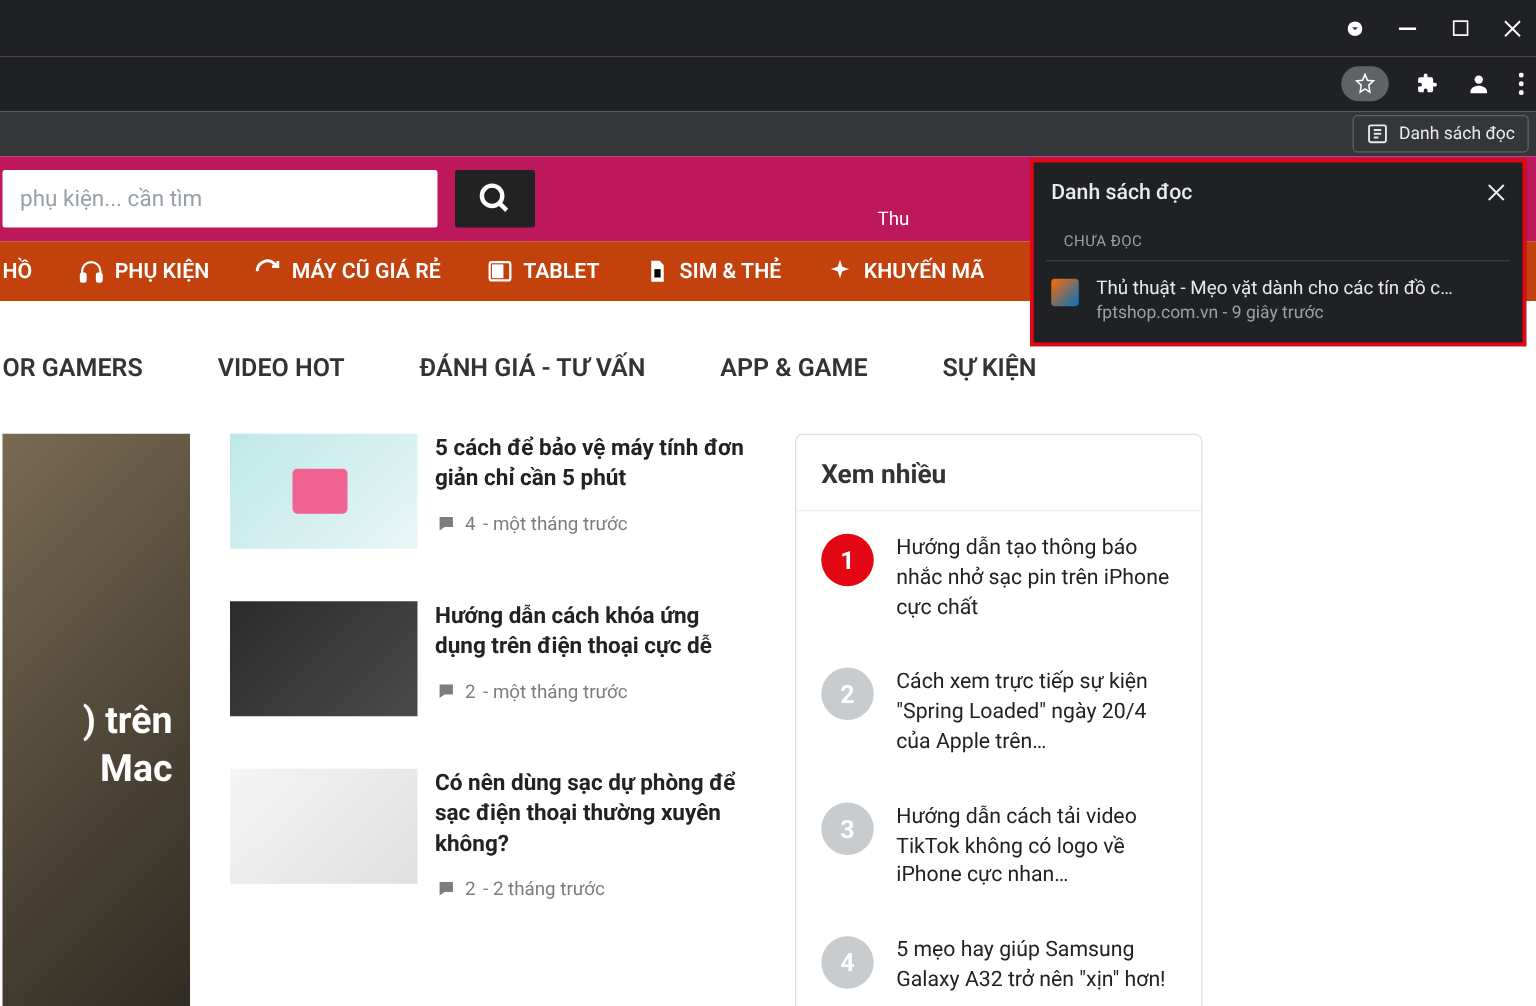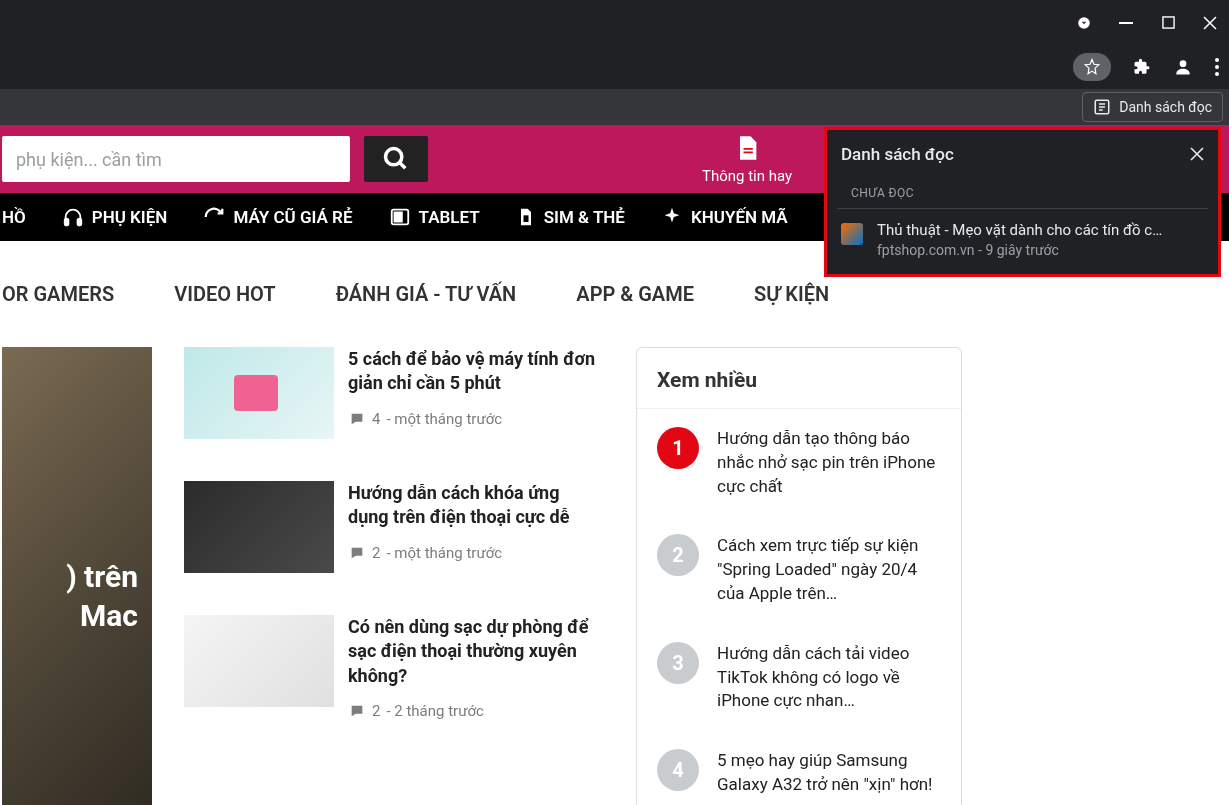--- a/index.html
+++ b/index.html
@@ -10,21 +10,21 @@
 .omni .starwrap { width:38px; height:28px; background:#5f6368; border-radius:14px; display:flex; align-items:center; justify-content:center; }
 .omni .ic { color:#fff; cursor:pointer; }
 .bkbar { height:36px; background:#35363a; display:flex; justify-content:flex-end; align-items:center; padding:0 6px; }
 .rlbtn { height:30px; padding:0 10px; border:1px solid #5f6368; border-radius:4px; display:flex; align-items:center; gap:8px; color:#e8eaed; font-size:14px; cursor:pointer; }
 .redbar { height:68px; background:#be185d; display:flex; align-items:center; padding-left:2px; gap:14px; }
 .searchbox { width:348px; height:46px; background:#fff; border-radius:2px; border:none; padding:0 14px; font-size:18px; color:#555; }
 .searchbox::placeholder { color:#98a0a6; }
 .searchbtn { width:64px; height:46px; background:#222; border-radius:2px; display:flex; align-items:center; justify-content:center; color:#fff; cursor:pointer; }
 .redlinks { display:flex; gap:46px; margin-left:260px; }
 .rl { display:flex; flex-direction:column; align-items:center; color:#fff; font-size:15px; cursor:pointer; gap:4px; }
-.blackbar { height:48px; background:#000000; display:flex; align-items:center; color:#fff; font-size:17px; font-weight:600; gap:36px; padding-left:2px; }
+.blackbar { height:48px; background:#c2410c; display:flex; align-items:center; color:#fff; font-size:17px; font-weight:600; gap:36px; padding-left:2px; }
 .blackbar .bi { display:flex; align-items:center; gap:8px; cursor:pointer; }
 .catbar { height:106px; background:#fff; display:flex; align-items:center; gap:60px; padding-left:2px; font-size:20px; font-weight:600; color:#333; }
 .catbar span { cursor:pointer; }
 .content { display:flex; gap:32px; padding-left:2px; }
 .leftcol { width:150px; }
 .bigimg { width:150px; height:475px; background:linear-gradient(135deg,#7a6a52 0%,#4a4234 60%,#2f2a22 100%); position:relative; }
 .bigimg .txt { position:absolute; left:6px; top:210px; color:#fff; font-size:30px; font-weight:700; line-height:1.3; text-align:right; width:130px; }
 .midcol { width:420px; display:flex; flex-direction:column; gap:42px; }
 .article { display:flex; gap:14px; }
 .thumb { width:150px; height:92px; background:#cfd8dc; flex-shrink:0; }
@@ -120,28 +120,20 @@
 <div class="redbar">
   <input class="searchbox" placeholder="phụ kiện... cần tìm" style="">
   <div class="searchbtn">
     <svg width="28" height="28" viewBox="0 0 24 24" fill="none" stroke="#fff" stroke-width="3">
         <circle cx="10" cy="10" r="7"></circle>
         <line x1="20" y1="20" x2="15" y2="15"></line>
       </svg>
   </div>
   <div class="redlinks">
     <div class="rl">
-      <svg width="28" height="30" viewBox="0 0 24 24" fill="#fff">
-          <path d="M6 2h9l5 5v15H6z"></path>
-          <rect x="9" y="12" width="8" height="1.5" fill="#e30613"></rect>
-          <rect x="9" y="15" width="8" height="1.5" fill="#e30613"></rect>
-        </svg>
-      <span>Thông tin hay</span>
-    </div>
-    <div class="rl">
       <span style="margin-top:32px;">Thu</span>
     </div>
   </div>
 </div>
 
 <div class="blackbar">
   <span class="bi">
       <span>HỒ</span>
     </span>
   <span class="bi">

